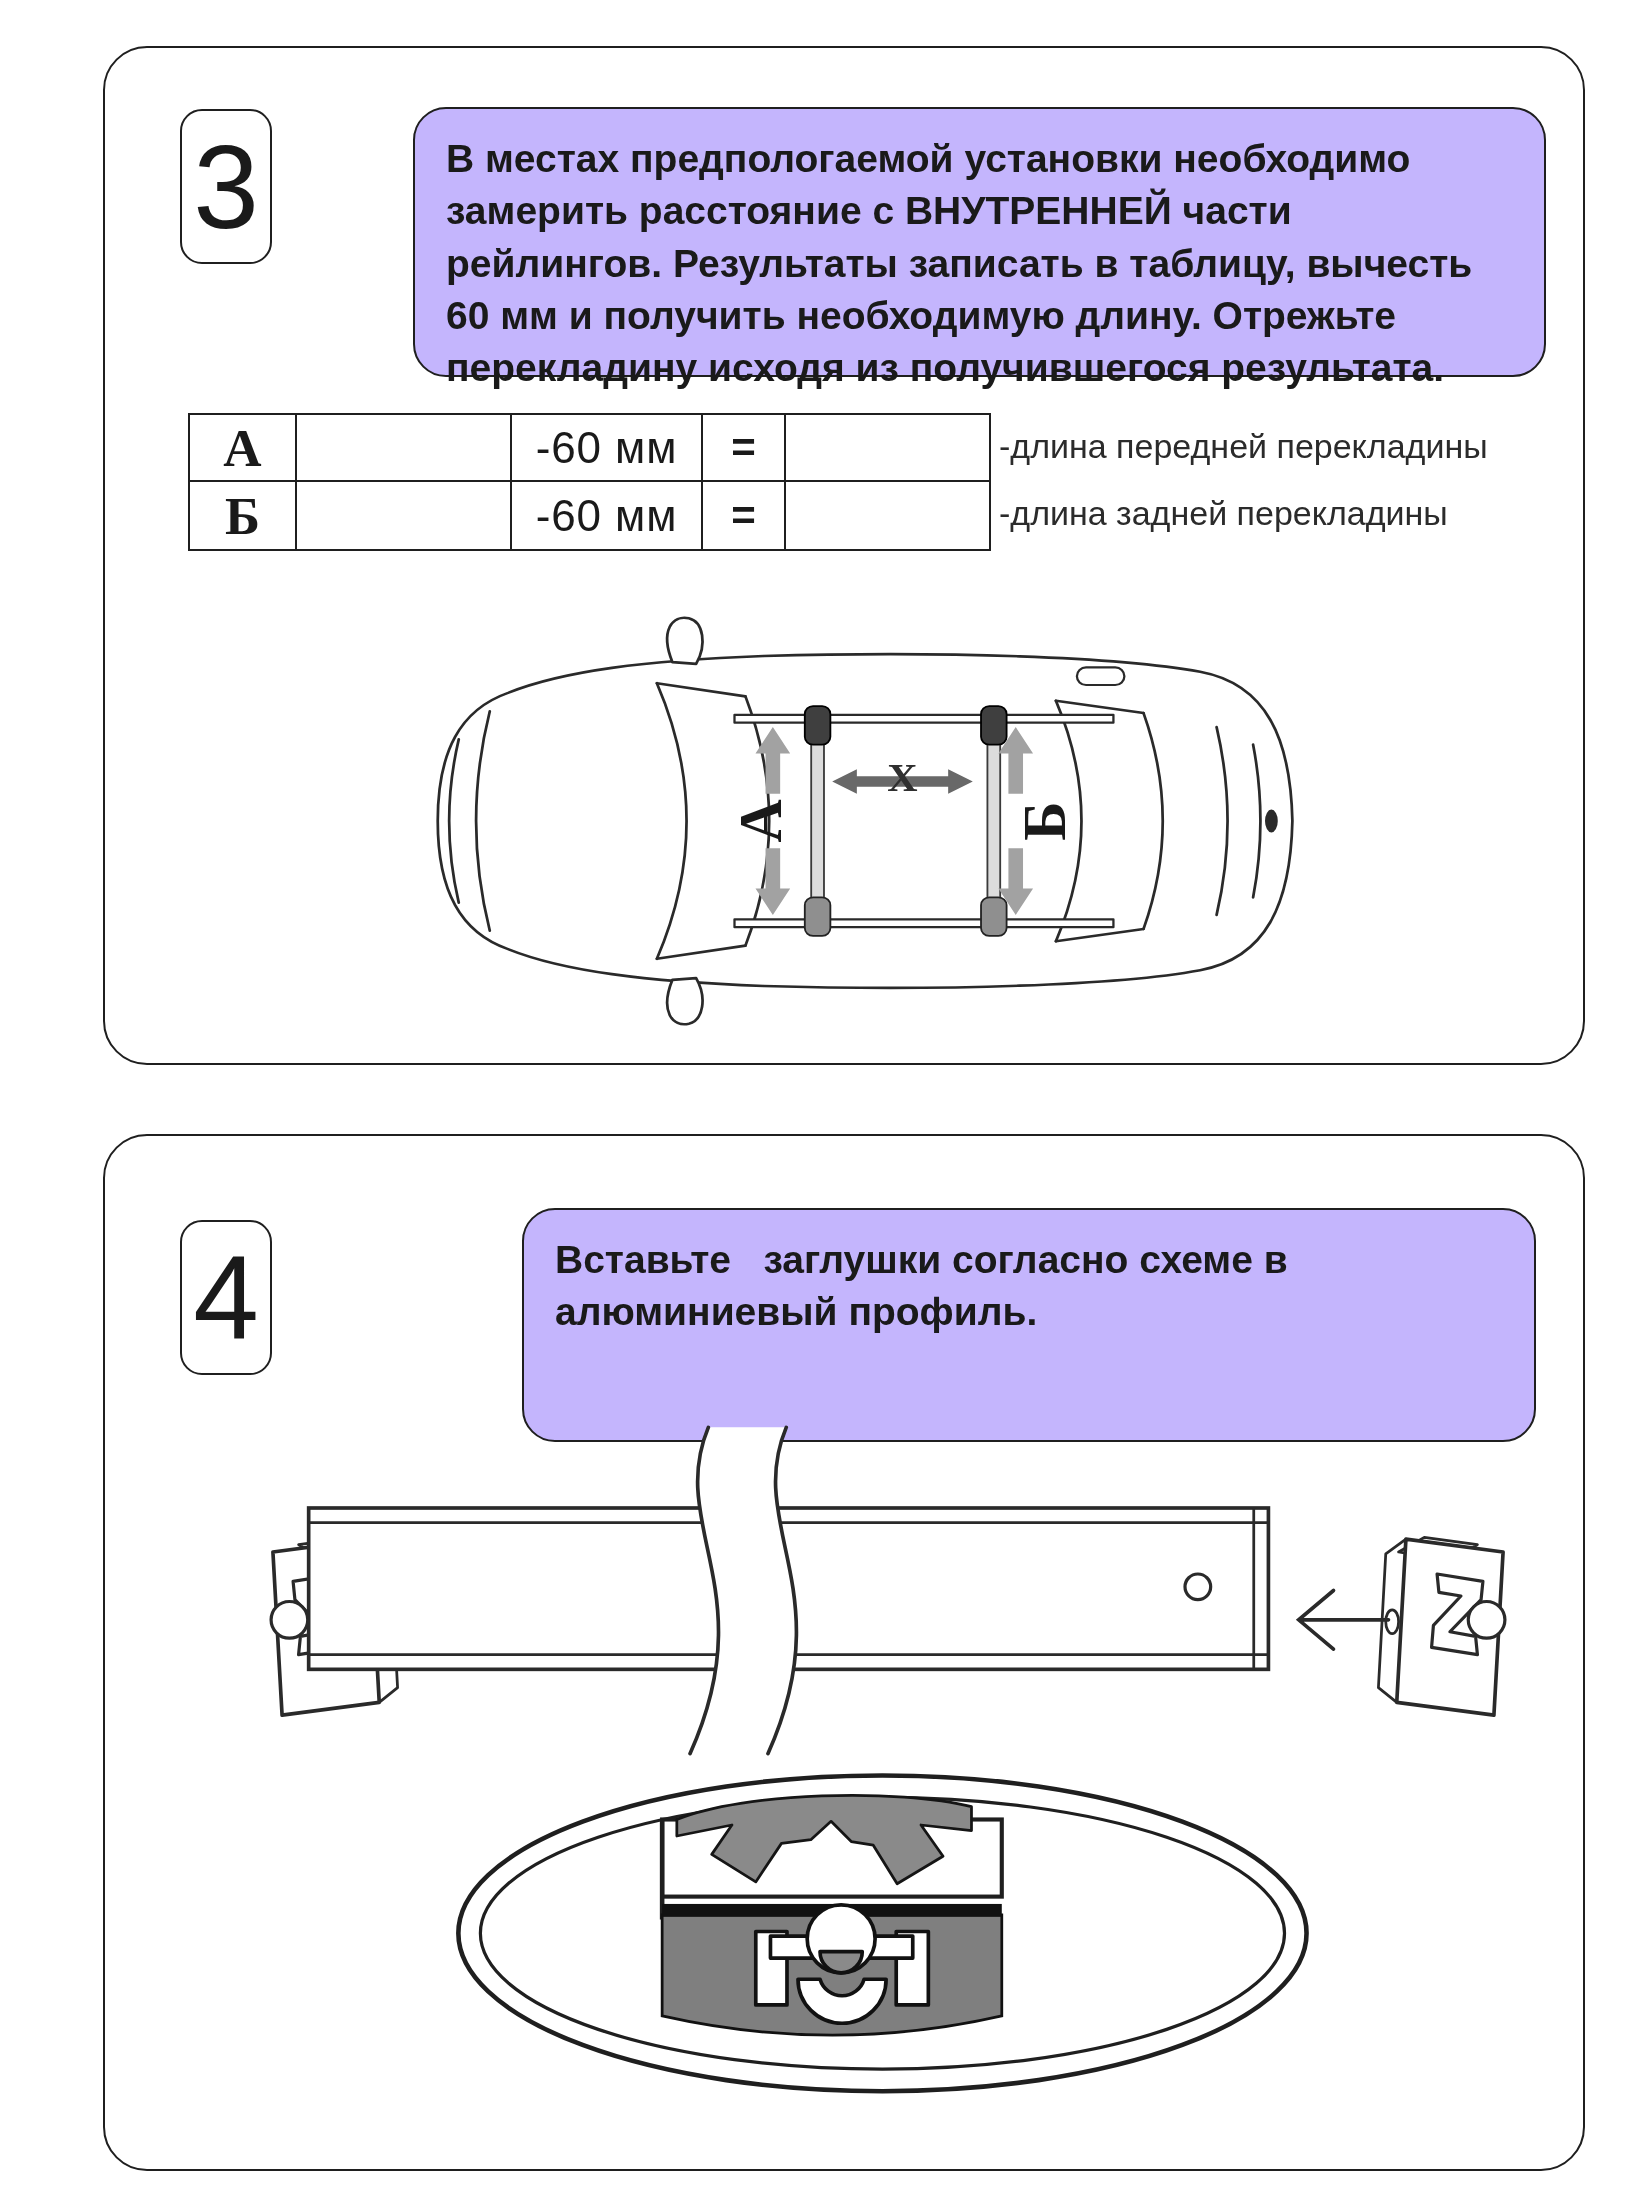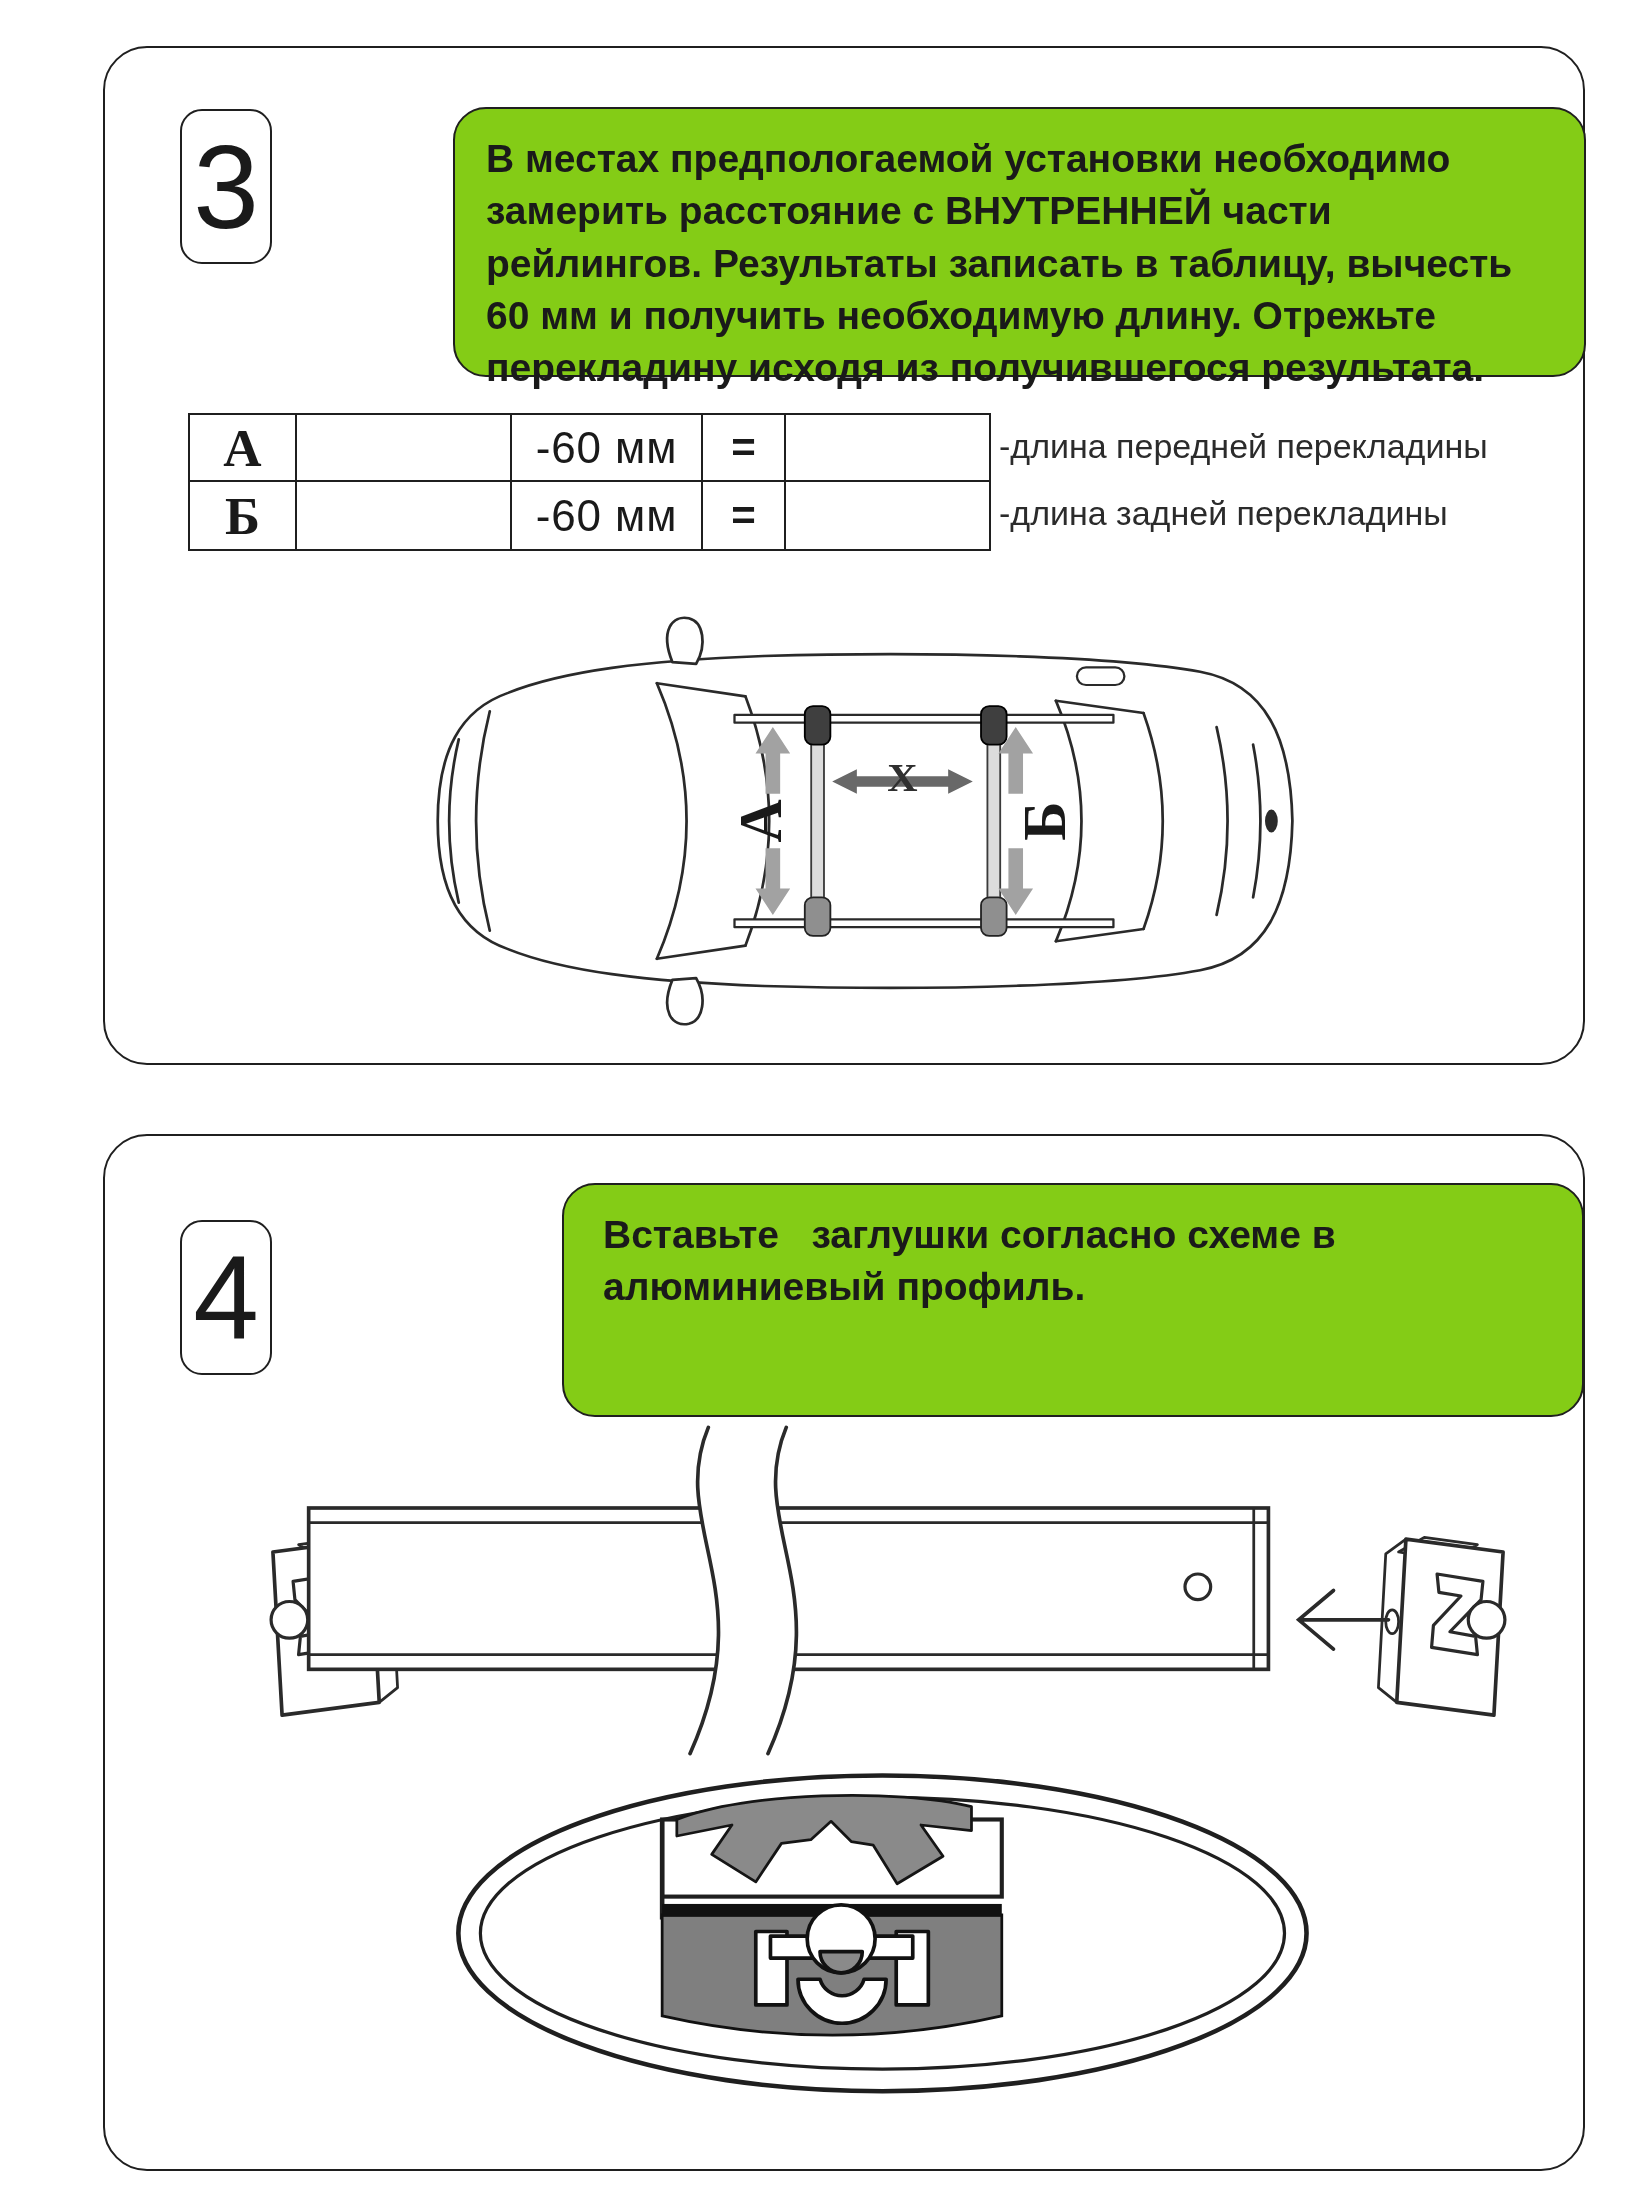--- a/index.html
+++ b/index.html
@@ -4,24 +4,24 @@
 <style>
   html,body{margin:0;padding:0;background:#ffffff;}
   .page{position:relative;width:1653px;height:2204px;background:#ffffff;overflow:hidden;
         font-family:"Liberation Sans",sans-serif;color:#1a1a1a;}
   .panel{position:absolute;left:103px;width:1478px;border:2.8px solid #1f1f1f;border-radius:44px;background:#fff;}
   #panel3{top:46px;height:1015px;}
   #panel4{top:1134px;height:1033px;}
   .badge{position:absolute;left:75px;top:61px;width:88px;height:151px;border:2.8px solid #1f1f1f;
          border-radius:22px;display:flex;align-items:center;justify-content:center;
          font-size:118px;font-weight:400;line-height:1;}
-  .instr-box{position:absolute;border:2.8px solid #1f1f1f;border-radius:33px;background:#84cc16;
-             display:flex;align-items:flex-start;margin-left:40px;}
+  .instr-box{position:absolute;border:2.8px solid #1f1f1f;border-radius:33px;background:#c4b5fd;
+             display:flex;align-items:flex-start;}
   #instr3{left:308px;top:59px;width:1129px;height:266px;}
-  #instr4{left:417px;top:47px;width:1010px;height:230px;padding-left:8px;}
+  #instr4{left:417px;top:72px;width:1010px;height:230px;}
   .instr-text{margin:24px 31px;font-size:39px;font-weight:700;line-height:1.34;white-space:pre-wrap;}
   
   .mtable{position:absolute;left:83px;top:365px;display:grid;
           grid-template-columns:107px 215px 191px 83px 203px;grid-auto-rows:67px;
           border:2.8px solid #1f1f1f;}
   .mtable .cell{border-right:2.8px solid #1f1f1f;border-bottom:2.8px solid #1f1f1f;
                 display:flex;align-items:center;justify-content:center;background:#fff;}
   .mtable .cell.last-col{border-right:none;}
   .mtable .cell.last-row{border-bottom:none;}
   .cell.letter{font-family:"Liberation Serif",serif;font-weight:700;font-size:53px;}

